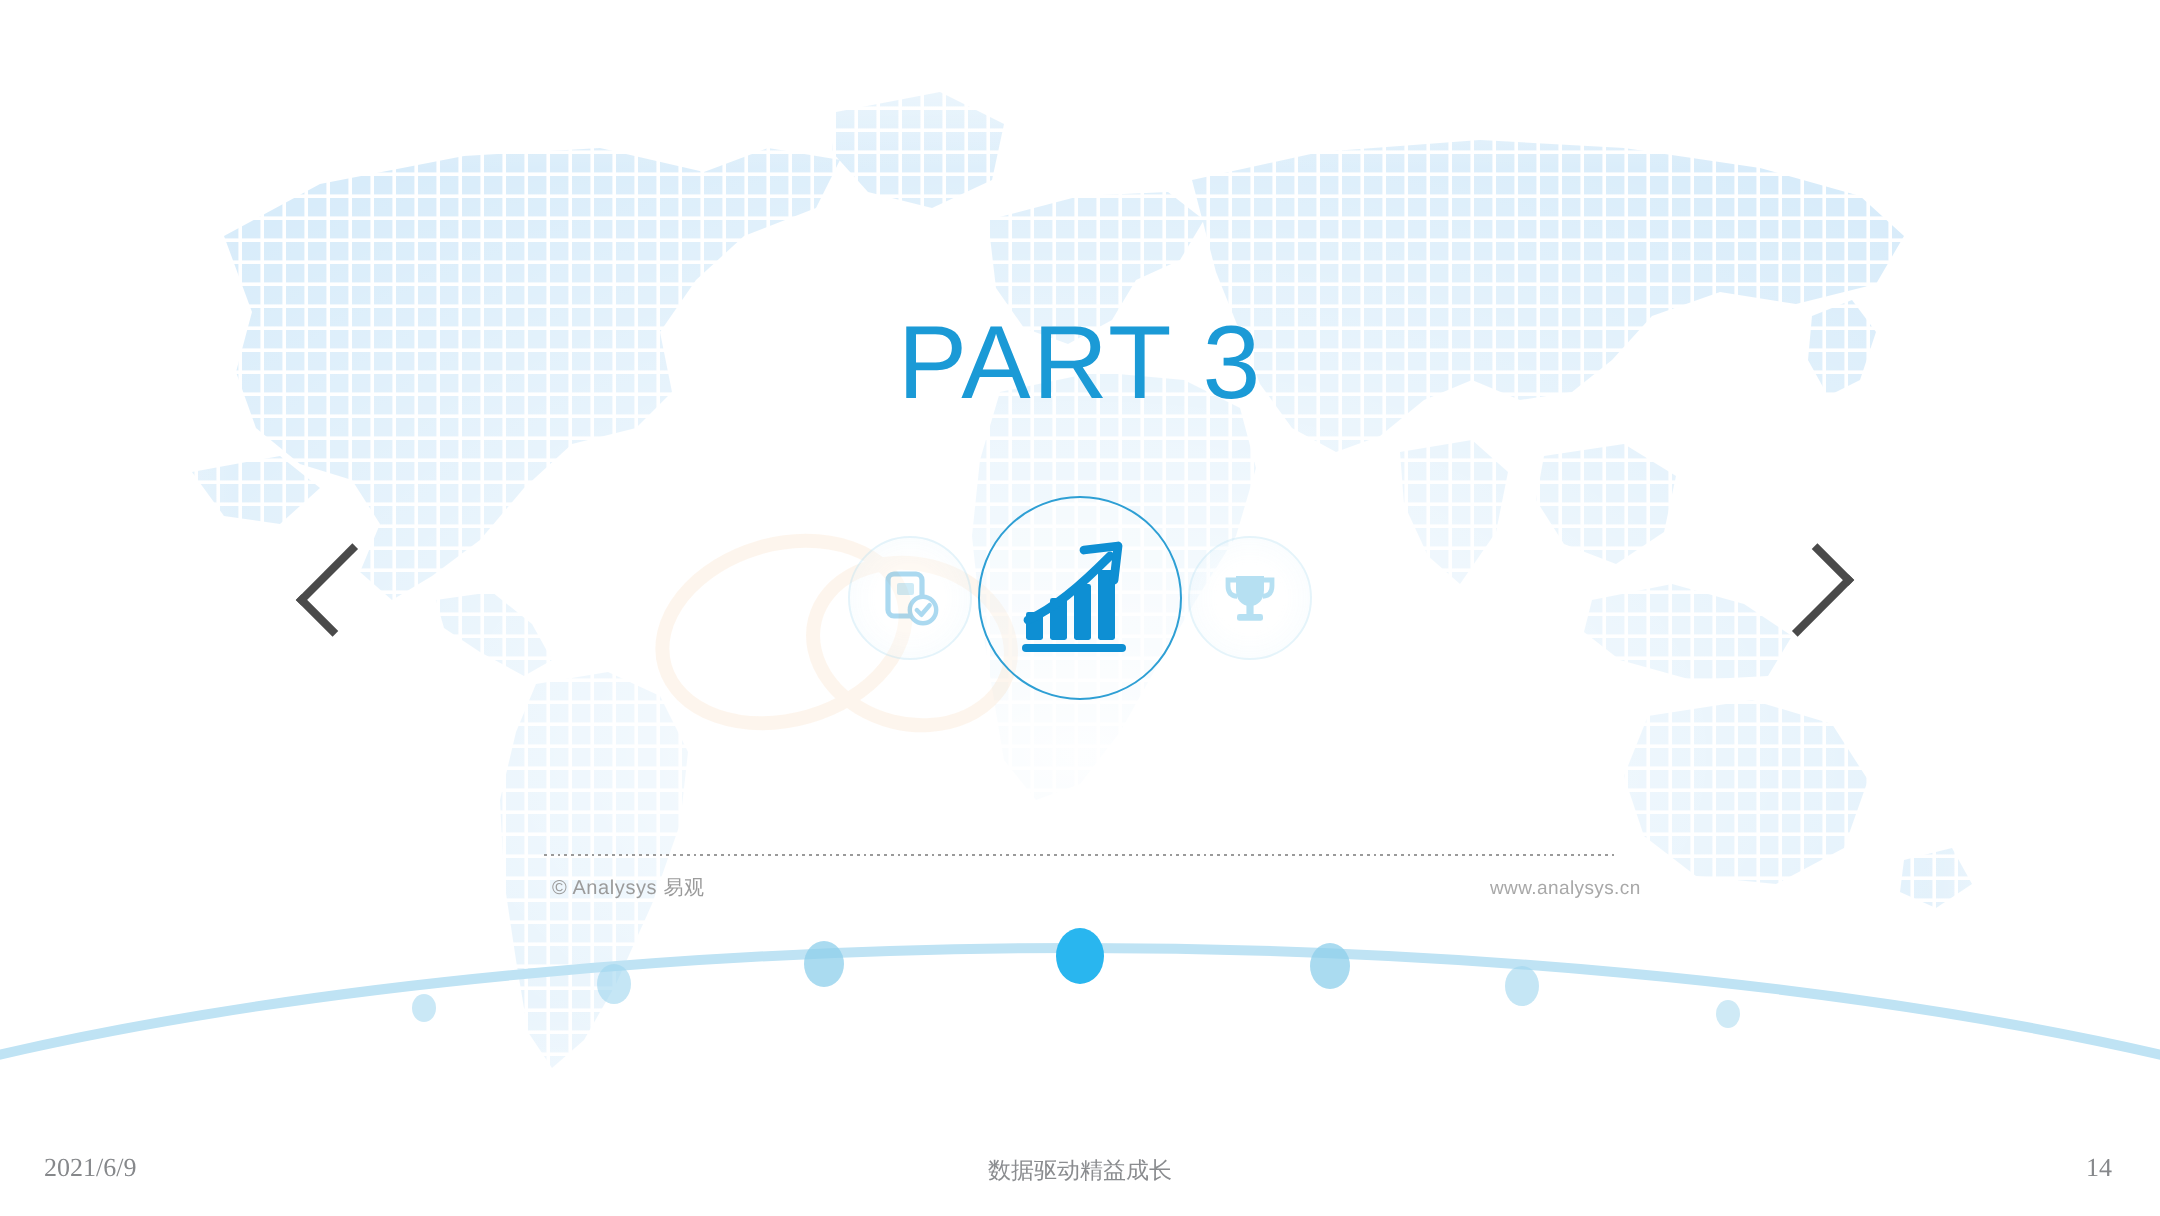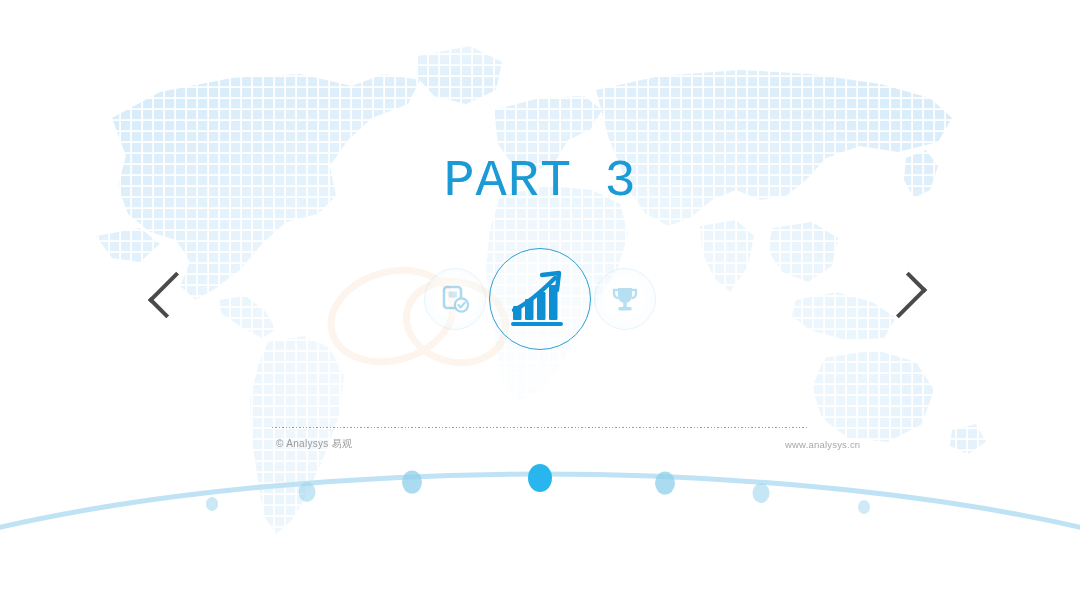--- a/index.html
+++ b/index.html
@@ -74,21 +74,21 @@
   .part-label {
     position: absolute;
     left: 0;
     right: 0;
     top: 152px;
     text-align: center;
     font-size: 52px;
     font-weight: 400;
     letter-spacing: 1px;
     color: #1b9ad6;
-    font-family: Liberation Mono, monospace;
+    font-family: Liberation Sans, sans-serif;
   }
 
   
   .icon-cluster {
     position: absolute;
     left: 0; right: 0;
     top: 248px;
     height: 102px;
   }
   .icon-side {
@@ -157,21 +157,20 @@
     color: #9b9b9b;
     letter-spacing: .3px;
   }
   .credit-right {
     position: absolute;
     left: 745px;
     top: 439px;
     font-size: 9.5px;
     color: #a8a8a8;
     letter-spacing: .2px;
-    margin-left: 40px;
   }
 
   
   .arc-wrap {
     position: absolute;
     left: 0;
     top: 460px;
     width: 1080px;
     height: 90px;
     pointer-events: none;
@@ -360,14 +359,19 @@
         <ellipse cx="761" cy="33" rx="8.5" ry="10" fill="#9fd6ee" opacity="0.6"></ellipse>
         <ellipse cx="864" cy="47" rx="6" ry="7" fill="#9fd6ee" opacity="0.5"></ellipse>
       </g>
     </svg>
   </div>
 
   <div class="nav-arrow next">
     <span class="chev"></span>
   </div>
 
+  <div class="footer">
+    <div class="footer-date">2021/6/9</div>
+    <div class="footer-center">数据驱动精益成长</div>
+    <div class="footer-page">14</div>
+  </div>
 
 </div>
 
 </body></html>

